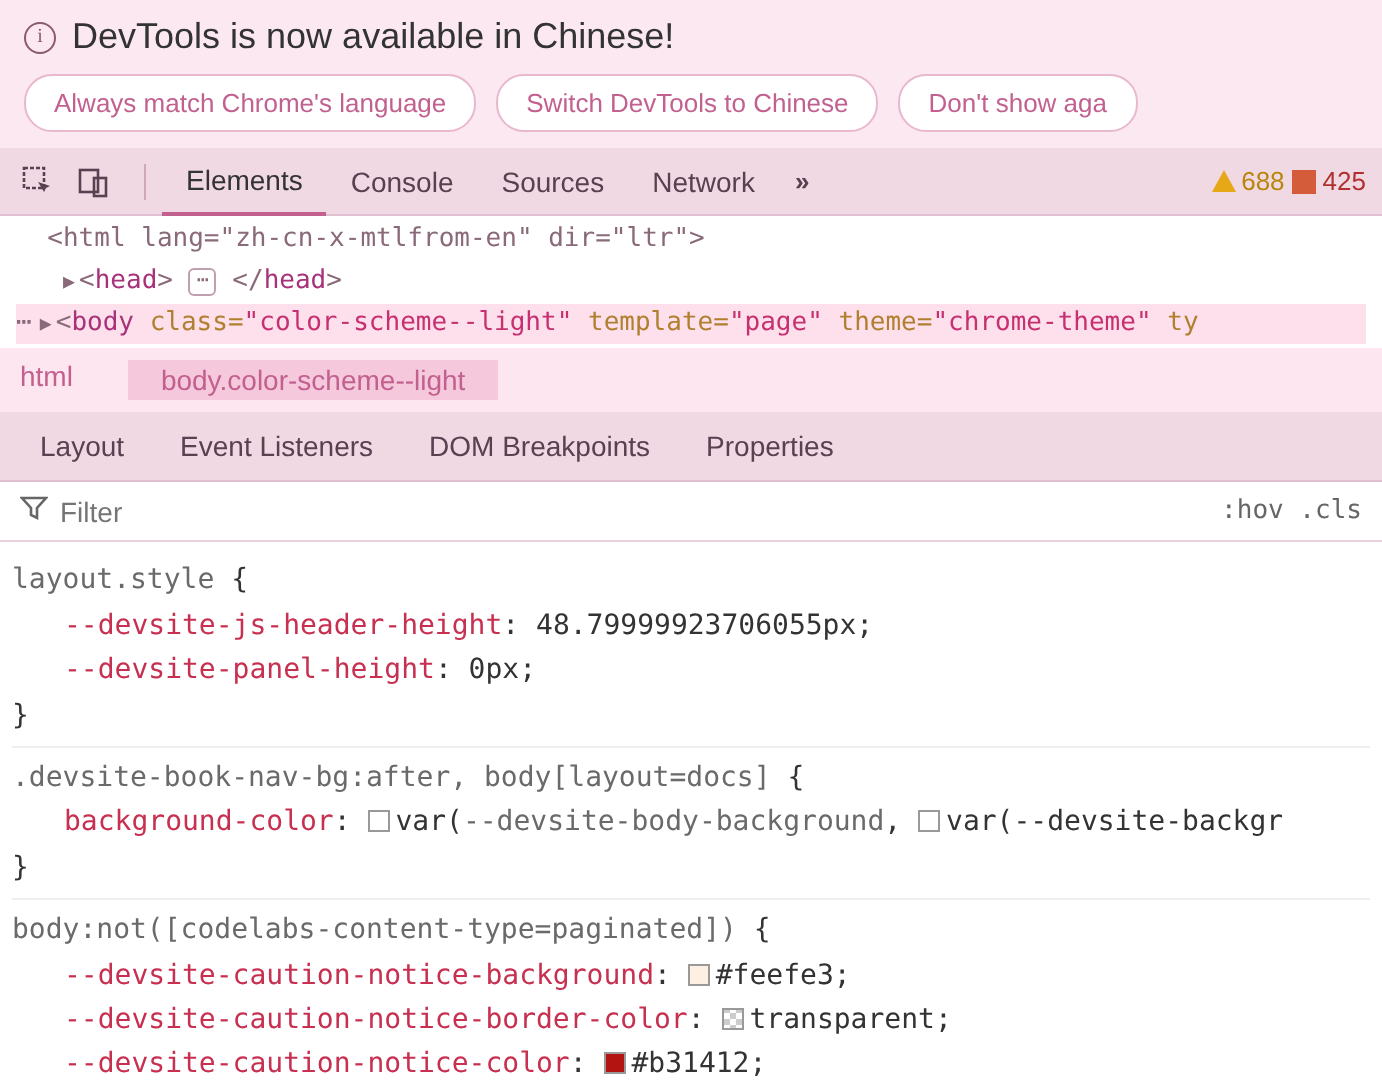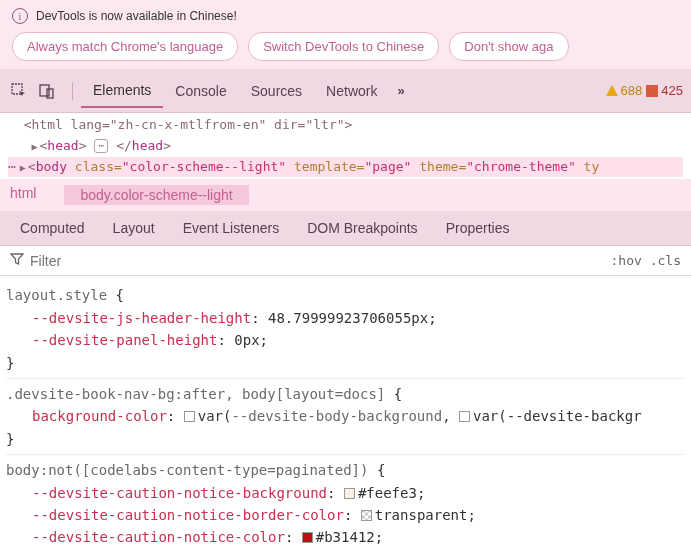--- a/index.html
+++ b/index.html
@@ -1,23 +1,23 @@
 <!DOCTYPE html>
 <html><head>
 <meta charset="utf-8">
 <style>
 * { box-sizing: border-box; margin: 0; padding: 0; }
 body { font-family: "Segoe UI", Arial, sans-serif; font-size: 13px; color: #333; background: #fff; width: 691px; height: 545px; overflow: hidden; }
 .banner { background: #fce8f1; padding: 8px 12px; }
 .banner-top { display: flex; align-items: center; gap: 8px; margin-bottom: 8px; }
 .info-circle { width: 16px; height: 16px; border: 1.5px solid #8a5a6e; border-radius: 50%; display: flex; align-items: center; justify-content: center; font-size: 10px; color: #8a5a6e; font-family: serif; }
-.banner-title { font-size: 12px; color: #333; }
+.banner-title { font-size: 18px; color: #333; }
 .banner-buttons { display: flex; gap: 10px; }
 .banner-btn { background: #fff; border: 1px solid #e8b8ce; color: #c2608f; padding: 6px 14px; border-radius: 14px; font-size: 13px; cursor: pointer; }
-.toolbar { background: #f1d9e4; display: flex; align-items: center; padding: 0 8px; height: 44px; border-bottom: 1px solid #e0c0d0; }
+.toolbar { background: #f1d9e4; display: flex; align-items: center; padding: 0 8px; height: 34px; border-bottom: 1px solid #e0c0d0; }
 .tool-icon { width: 22px; height: 22px; display: flex; align-items: center; justify-content: center; color: #5a4050; cursor: pointer; margin-right: 6px; }
 .tool-sep { width: 1px; height: 18px; background: #d0a8be; margin: 0 8px; }
 .tab { padding: 8px 12px; color: #5a4050; cursor: pointer; font-size: 14px; }
 .tab.active { border-bottom: 2px solid #c2608f; color: #333; }
 .more-tabs { color: #5a4050; font-weight: bold; padding: 0 8px; cursor: pointer; }
 .toolbar-right { margin-left: auto; display: flex; align-items: center; gap: 4px; font-size: 13px; }
 .warn-badge { display: flex; align-items: center; gap: 3px; color: #b8860b; }
 .warn-tri { width: 0; height: 0; border-left: 6px solid transparent; border-right: 6px solid transparent; border-bottom: 11px solid #e6a817; }
 .err-badge { display: flex; align-items: center; gap: 3px; color: #b03030; }
 .err-sq { width: 12px; height: 12px; background: #d45c3a; }
@@ -110,21 +110,20 @@
     <span class="dots">⋯</span><span class="tri">▶</span><span class="tag-punct">&lt;</span><span class="tag-name">body</span><span class="attr-name"> class=</span><span class="attr-val">"color-scheme--light"</span><span class="attr-name"> template=</span><span class="attr-val">"page"</span><span class="attr-name"> theme=</span><span class="attr-val">"chrome-theme"</span><span class="attr-name"> ty</span>
   </div>
 </div>
 
 <div class="breadcrumb">
   <span class="bc-item">html</span>
   <span class="bc-item sel">body.color-scheme--light</span>
 </div>
 
 <div class="styles-tabs">
-  <span class="stab">Computed</span>
   <span class="stab">Layout</span>
   <span class="stab">Event Listeners</span>
   <span class="stab">DOM Breakpoints</span>
   <span class="stab">Properties</span>
 </div>
 
 <div class="filter-bar">
   <span class="filter-icon">
     <svg width="14" height="14" viewBox="0 0 14 14">
         <path d="M1 2 h12 l-4.5 5 v5 l-3 -1.5 v-3.5 z" fill="none" stroke="#666" stroke-width="1.3"></path>

